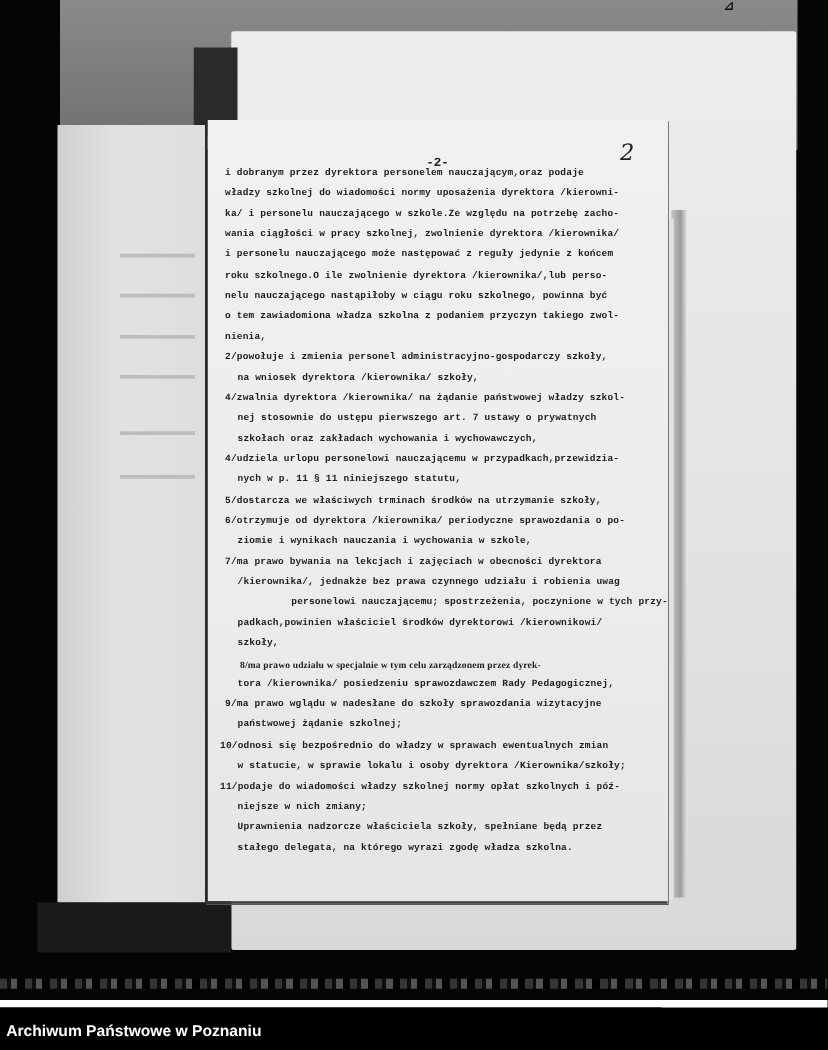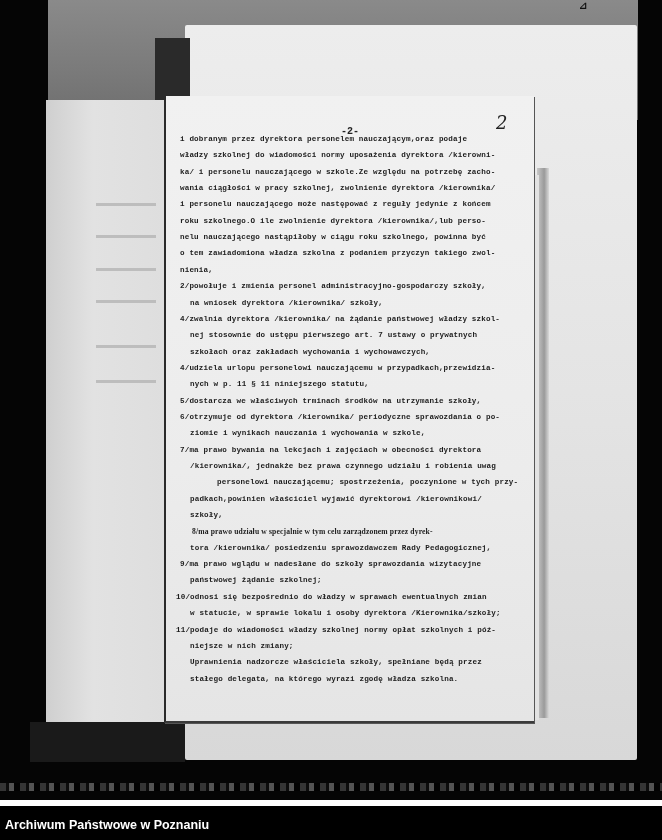--- a/index.html
+++ b/index.html
@@ -62,22 +62,22 @@
         <div class="line" style="left: 14px; top: 179.85px;">4/zwalnia dyrektora /kierownika/ na żądanie państwowej władzy szkol-</div>
         <div class="line" style="left: 24px; top: 196.2px;">nej stosownie do ustępu pierwszego art. 7 ustawy o prywatnych</div>
         <div class="line" style="left: 24px; top: 212.55px;">szkołach oraz zakładach wychowania i wychowawczych,</div>
         <div class="line" style="left: 14px; top: 228.9px;">4/udziela urlopu personelowi nauczającemu w przypadkach,przewidzia-</div>
         <div class="line" style="left: 24px; top: 245.25px;">nych w p. 11 § 11 niniejszego statutu,</div>
         <div class="line" style="left: 14px; top: 261.6px;">5/dostarcza we właściwych trminach środków na utrzymanie szkoły,</div>
         <div class="line" style="left: 14px; top: 277.95px;">6/otrzymuje od dyrektora /kierownika/ periodyczne sprawozdania o po-</div>
         <div class="line" style="left: 24px; top: 294.3px;">ziomie i wynikach nauczania i wychowania w szkole,</div>
         <div class="line" style="left: 14px; top: 310.65px;">7/ma prawo bywania na lekcjach i zajęciach w obecności dyrektora</div>
         <div class="line" style="left: 24px; top: 327px;">/kierownika/, jednakże bez prawa czynnego udziału i robienia uwag</div>
-        <div class="line" style="left: 12px; top: 343.35px; padding-left: 39px;">personelowi nauczającemu; spostrzeżenia, poczynione w tych przy-</div>
-        <div class="line" style="left: 24px; top: 359.7px;">padkach,powinien właściciel wyjawić dyrektorowi /kierownikowi/</div>
+        <div class="line" style="left: 28px; top: 343.35px; padding-left: 39px;">personelowi nauczającemu; spostrzeżenia, poczynione w tych przy-</div>
+        <div class="line" style="left: 24px; top: 359.7px;">padkach,powinien właściciel środków dyrektorowi /kierownikowi/</div>
         <div class="line" style="left: 24px; top: 376.05px;">szkoły,</div>
         <div class="line" style="left: 26px; top: 392.4px; font-family: Liberation Serif, serif;">8/ma prawo udziału w specjalnie w tym celu zarządzonem przez dyrek-</div>
         <div class="line" style="left: 24px; top: 408.75px;">tora /kierownika/ posiedzeniu sprawozdawczem Rady Pedagogicznej,</div>
         <div class="line" style="left: 14px; top: 425.1px;">9/ma prawo wglądu w nadesłane do szkoły sprawozdania wizytacyjne</div>
         <div class="line" style="left: 24px; top: 441.45px;">państwowej żądanie szkolnej;</div>
         <div class="line" style="left: 10px; top: 457.8px;">10/odnosi się bezpośrednio do władzy w sprawach ewentualnych zmian</div>
         <div class="line" style="left: 24px; top: 474.15px;">w statucie, w sprawie lokalu i osoby dyrektora /Kierownika/szkoły;</div>
         <div class="line" style="left: 10px; top: 490.5px;">11/podaje do wiadomości władzy szkolnej normy opłat szkolnych i póź-</div>
         <div class="line" style="left: 24px; top: 506.85px;">niejsze w nich zmiany;</div>
         <div class="line" style="left: 24px; top: 523.2px;">Uprawnienia nadzorcze właściciela szkoły, spełniane będą przez</div>

